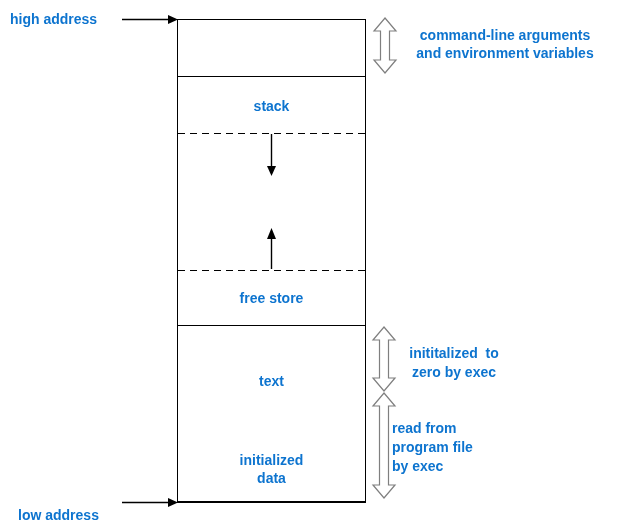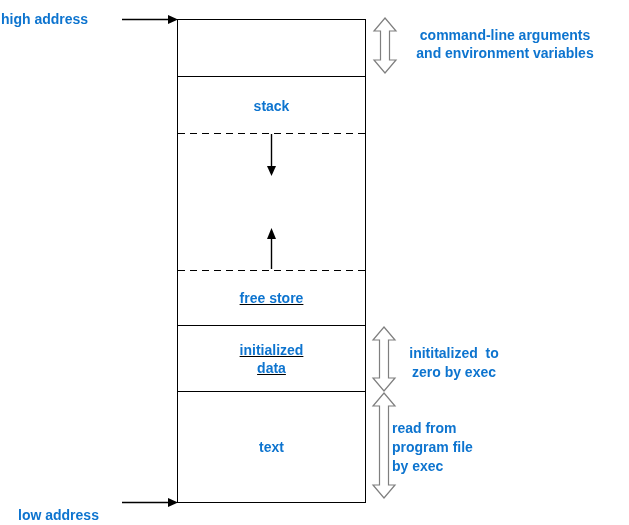--- a/index.html
+++ b/index.html
@@ -38,61 +38,61 @@
     text-align: center;
   }
   .seg-label {
     color: #0d74cf;
     font-weight: bold;
     font-size: 14px;
     line-height: 18px;
     white-space: pre-wrap;
     text-align: center;
   }
-  .solid-bottom { border-bottom: 1px solid #000000; text-decoration: underline; }
+  .solid-bottom { border-bottom: 1px solid #000000; }
   .seg-args   { height: 57px; }
   .seg-stack  { height: 57px; }
   .seg-gap    { height: 137px; }
   .seg-free   { height: 55px; }
   .seg-bss    { height: 66px; }
   .seg-init   { height: 66px; }
   .seg-text   { flex: 1; }
   .overlay {
     position: absolute;
     left: 0; top: 0;
     width: 629px;
     height: 525px;
     pointer-events: none;
   }
   .note-args { left: 400px; top: 26px;  width: 210px; text-align: center; }
   .note-bss  { left: 398px; top: 344px; width: 112px; text-align: center; line-height: 19px; }
   .note-read { left: 392px; top: 419px; width: 110px; text-align: left; line-height: 19px; }
-  .lbl-high  { left: 1px;  top: 10px; }
+  .lbl-high  { left: 10px;  top: 10px; }
   .lbl-low   { left: 18px;  top: 506px; }
 </style>
 </head>
 <body>
 
 <div class="canvas">
 
   <div class="memcol">
     <div class="seg seg-args solid-bottom"></div>
     <div class="seg seg-stack">
       <span class="seg-label">stack</span>
     </div>
     <div class="seg seg-gap"></div>
     <div class="seg seg-free solid-bottom">
       <span class="seg-label">free store</span>
     </div>
+    <div class="seg seg-text">
+      <span class="seg-label">text</span>
+    </div>
     <div class="seg seg-init solid-bottom">
       <span class="seg-label">initialized
 data</span>
-    </div>
-    <div class="seg seg-text">
-      <span class="seg-label">text</span>
     </div>
   </div>
 
   <svg class="overlay" width="629" height="525" viewBox="0 0 629 525">
 
     <line x1="178" y1="133.5" x2="365" y2="133.5" stroke="#000000" stroke-width="1" stroke-dasharray="7 5"></line>
     <line x1="178" y1="270.5" x2="365" y2="270.5" stroke="#000000" stroke-width="1" stroke-dasharray="7 5"></line>
 
     <g>
       <line x1="122" y1="19.5" x2="169" y2="19.5" stroke="#000000" stroke-width="1.4"></line>

